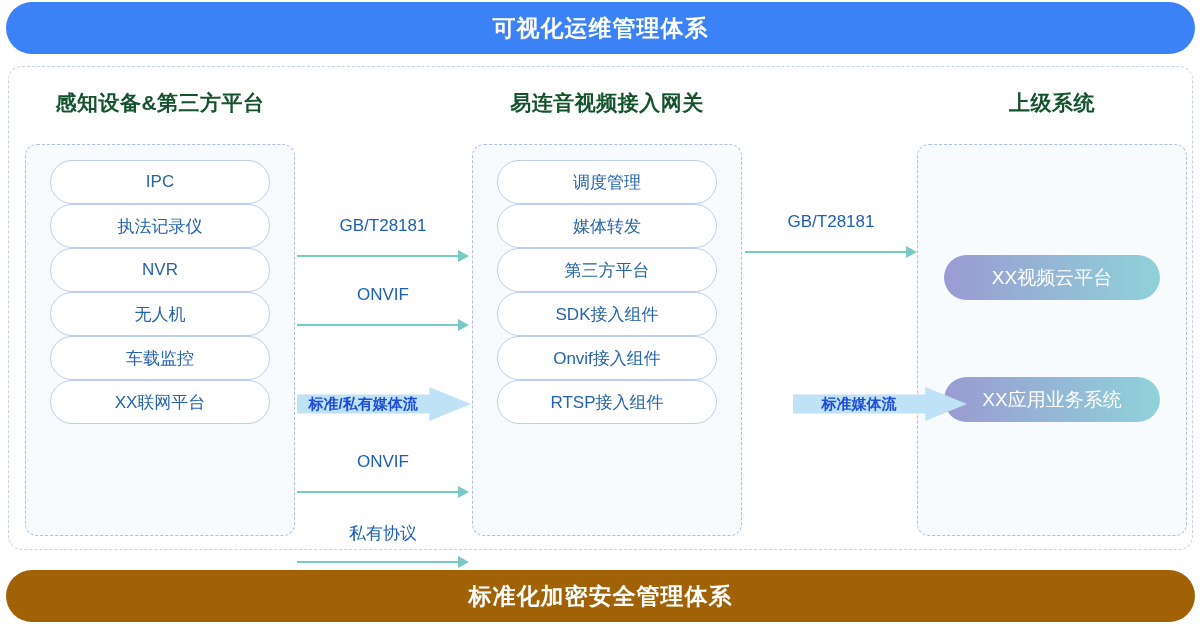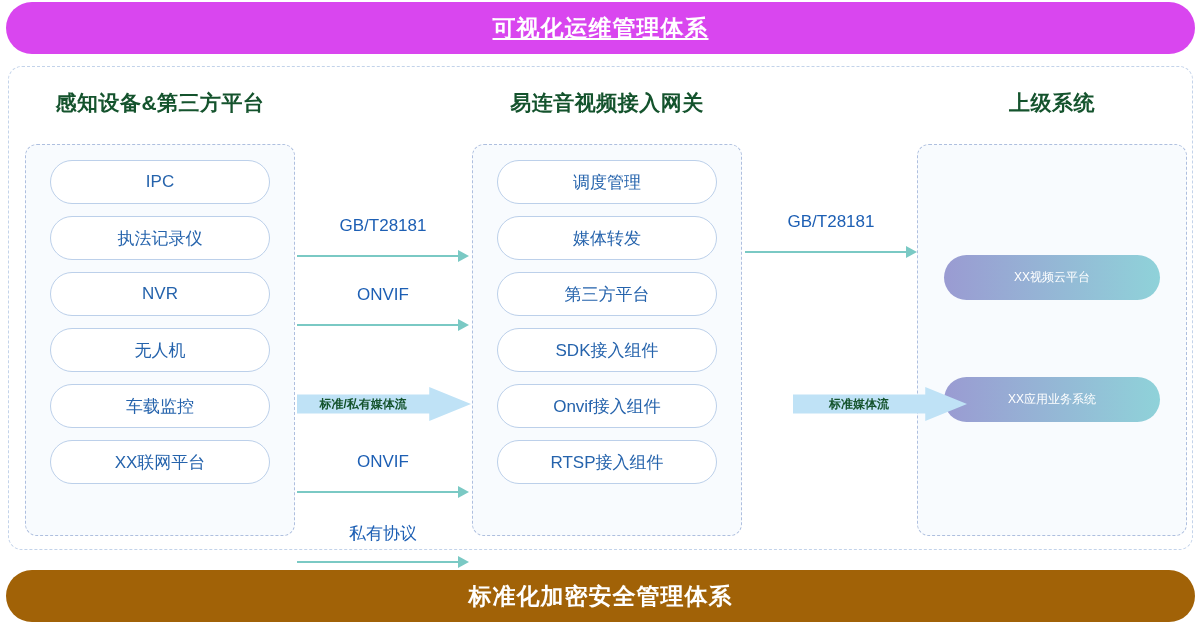--- a/index.html
+++ b/index.html
@@ -24,22 +24,21 @@
     display: flex;
     align-items: center;
     justify-content: center;
     color: #ffffff;
     font-size: 23px;
     font-weight: bold;
     letter-spacing: 1px;
   }
   .banner-top {
     top: 2px;
-    background: #d946ef;
-    text-decoration: underline;
+    background: #3b82f6;
   }
   .banner-bottom {
     top: 570px;
     background: #a16207;
   }
 
   
   .outer-frame {
     position: absolute;
     left: 8px;
@@ -73,21 +72,21 @@
     position: absolute;
     top: 77px;
     width: 100%;
     height: 392px;
     border: 1px dashed #aebfdf;
     border-radius: 12px;
     background: #f8fbfe;
     padding: 15px 24px;
     display: flex;
     flex-direction: column;
-    gap: 12px;
+    gap: 0;
   }
   .dashed-box.right-box {
     justify-content: flex-start;
     gap: 0;
     padding: 15px 26px;
   }
 
   .pill {
     height: 44px;
     border: 1.5px solid #bcd0ea;
@@ -100,21 +99,21 @@
     color: #2563ac;
   }
 
   .grad-pill {
     height: 45px;
     border-radius: 23px;
     background: linear-gradient(to right, #9a9bd2, #8fd2d9);
     display: flex;
     align-items: center;
     justify-content: center;
-    font-size: 12px;
+    font-size: 19px;
     color: #ffffff;
   }
   .grad-spacer-top { height: 95px; }
   .grad-spacer-mid { height: 77px; }
 
   
   .conn {
     position: absolute;
     height: 46px;
   }
@@ -150,23 +149,23 @@
     position: absolute;
     height: 34px;
     background: #bfe2f6;
     display: flex;
     align-items: center;
     clip-path: polygon(0 22%, 76% 22%, 76% 0, 100% 50%, 76% 100%, 76% 78%, 0 78%);
   }
   .block-arrow-label {
     width: 76%;
     text-align: center;
-    font-size: 12px;
+    font-size: 15px;
     font-weight: bold;
-    color: #14532d;
+    color: #1d4ed8;
   }
 
   
   .c-l1 { left: 288px; top: 152px; width: 172px; }
   .c-l2 { left: 288px; top: 221px; width: 172px; }
   .c-l3 { left: 288px; top: 388px; width: 172px; }
   .c-l4 { left: 288px; top: 458px; width: 172px; }
   .ba-left { left: 288px; top: 320px; width: 174px; }
 
   

